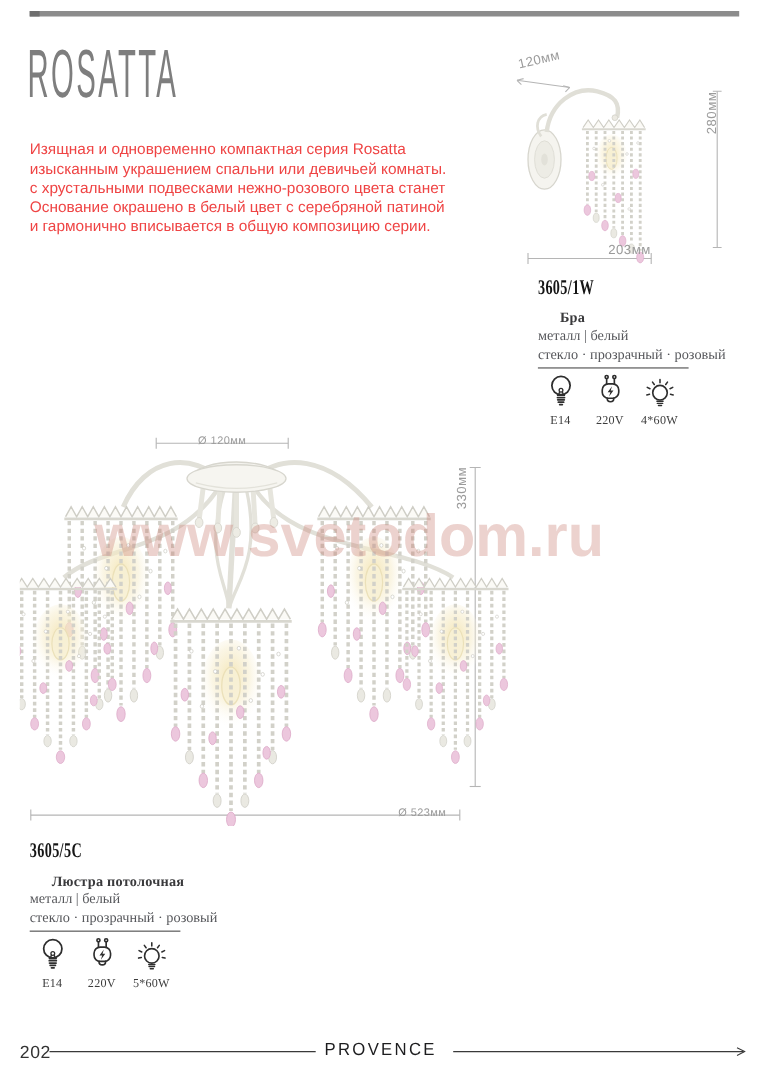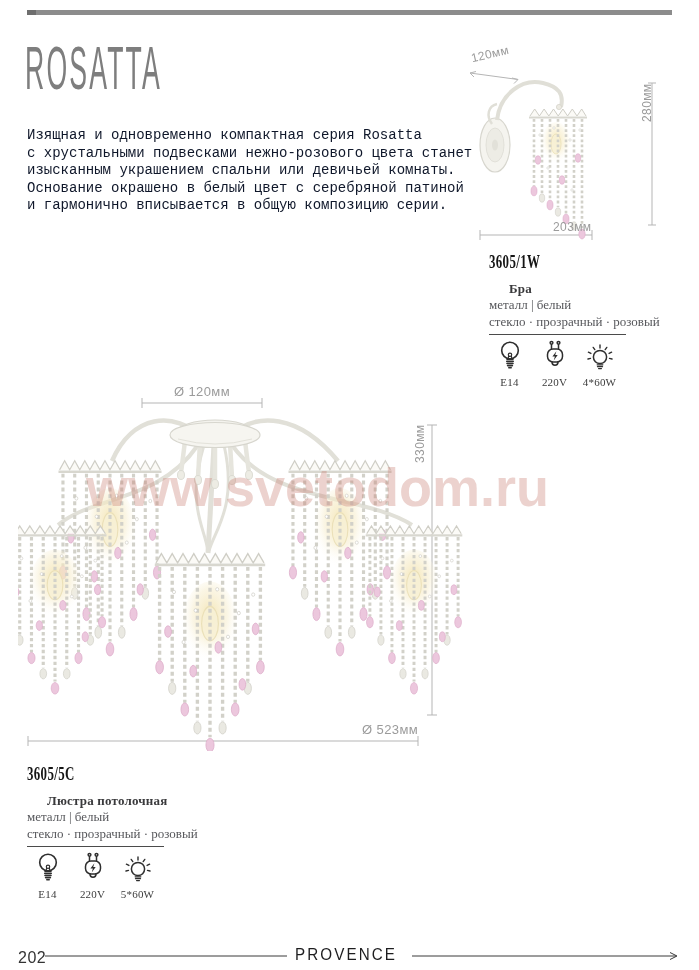--- a/index.html
+++ b/index.html
@@ -4,25 +4,25 @@
 <style>
   html,body{margin:0;padding:0;background:#ffffff;}
   #page{position:relative;width:678px;height:970px;background:#fff;overflow:hidden;
         font-family:"Liberation Sans",sans-serif;}
   .abs{position:absolute;}
   
   .top-bar{left:27px;top:10px;width:645px;height:5px;background:#8c8c8c;}
   .top-bar-notch{left:27px;top:10px;width:9px;height:5px;background:#6e6e6e;}
   .series-title{left:25px;top:40px;font-size:62px;line-height:56px;font-weight:400;
         letter-spacing:5px;color:#7e7e7e;transform:scaleX(.43);transform-origin:0 0;white-space:nowrap;}
-  .series-desc{left:27px;top:127px;font-size:14px;line-height:17.6px;color:#0f172a;font-family:Liberation Mono, monospace;}
+  .series-desc{left:27px;top:127px;font-size:14px;line-height:17.6px;color:#ef4444;}
   .series-desc div{white-space:nowrap;}
   
   .dimlbl{color:#9b9b9b;font-size:12px;letter-spacing:.4px;white-space:nowrap;}
-  .dimlbl.big{font-size:13px;}
+  .dimlbl.big{font-size:10px;margin-top:12px;}
   .rot90{transform:rotate(-90deg);transform-origin:0 0;}
   
   .pblock{width:180px;font-family:Liberation Serif, serif;}
   .pcode{font-size:19px;line-height:19px;font-weight:700;color:#151515;letter-spacing:.5px;
          transform:scaleX(.68);transform-origin:0 0;white-space:nowrap;}
   .ptype{margin-top:10px;font-size:13px;font-weight:700;color:#3a3a3c;letter-spacing:.2px;white-space:nowrap;padding-left:20px;}
   .pmat{font-size:13px;line-height:16.5px;color:#56575b;white-space:nowrap;}
   .pdivider{margin-top:4px;width:137px;border-top:1px solid #4b4b4b;}
   .specs{display:flex;margin-top:5px;}
   .spec{width:41px;margin-right:4px;display:flex;flex-direction:column;align-items:center;}
@@ -39,22 +39,22 @@
 </head>
 <body>
 
 <div id="page">
 
   <div class="abs top-bar"></div>
   <div class="abs top-bar-notch"></div>
   <div class="abs series-title">ROSATTA</div>
   <div class="abs series-desc">
     <div>Изящная и одновременно компактная серия Rosatta</div>
+    <div>изысканным украшением спальни или девичьей комнаты.</div>
     <div>с хрустальными подвесками нежно-розового цвета станет</div>
-    <div>изысканным украшением спальни или девичьей комнаты.</div>
     <div>Основание окрашено в белый цвет с серебряной патиной</div>
     <div>и гармонично вписывается в общую композицию серии.</div>
   </div>
 
   <svg class="abs" style="left:450px;top:40px" width="230" height="205" viewBox="0 0 230 205">
     <defs>
       <radialGradient id="glowS" cx="50%" cy="45%" r="60%">
         <stop offset="0%" stop-color="#f4e4ae" stop-opacity=".85"></stop>
         <stop offset="55%" stop-color="#f7edca" stop-opacity=".45"></stop>
         <stop offset="100%" stop-color="#ffffff" stop-opacity="0"></stop>

